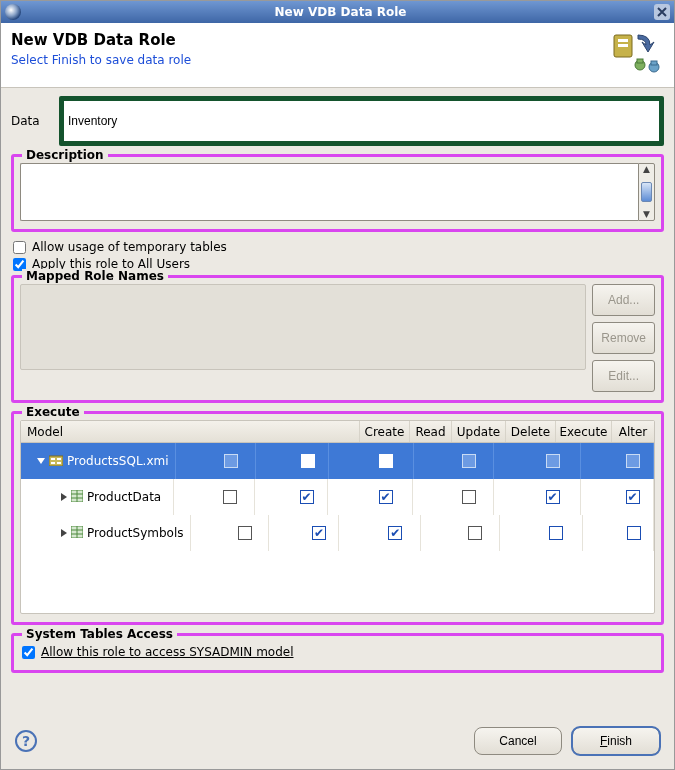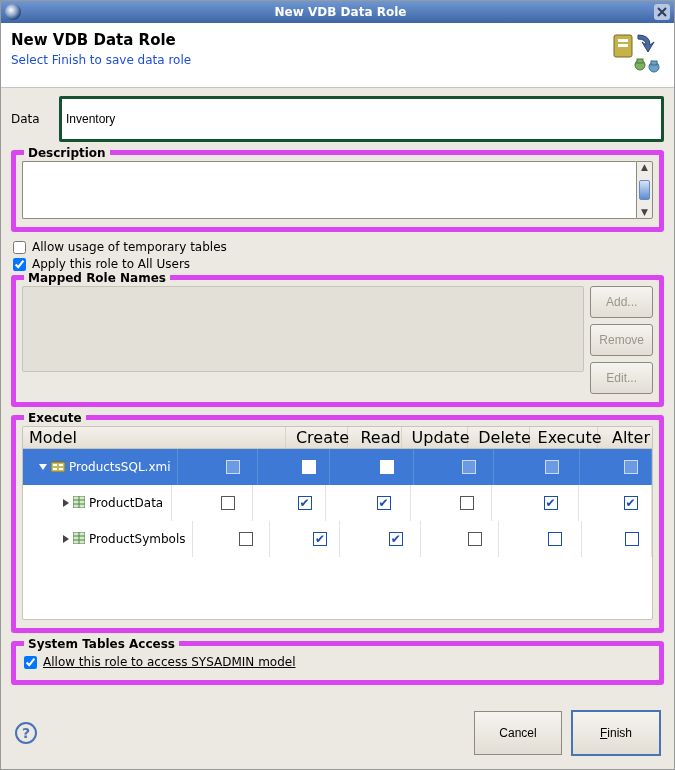--- a/index.html
+++ b/index.html
@@ -22,25 +22,25 @@
   .header-left { flex:1; }
   .header-title { font-size:15px; font-weight:bold; margin-bottom:4px; }
   .header-sub { font-size:12px; color:#1d4ed8; }
   .header-icons { width:54px; height:46px; position:relative; }
   .header-icons svg { position:absolute; }
   
   .content { padding:8px 10px 4px 10px; }
   .field-row { display:flex; align-items:center; margin-bottom:8px; }
   .field-row label { width:48px; }
   .text-input {
-    flex:1; height:22px; border:3px solid #14532d; background:#fff; padding:20px 4px;
+    flex:1; height:22px; border:5px solid #14532d; background:#fff; padding:20px 4px;
     font-size:12px; border-radius:2px;
   }
   
-  .group { border:5px solid #d946ef; border-radius:3px; margin:4px 0 8px 0; padding:6px 6px 8px 6px; position:relative; }
+  .group { border:3px solid #d946ef; border-radius:3px; margin:4px 0 8px 0; padding:6px 6px 8px 6px; position:relative; }
   .group-title { position:absolute; top:-9px; left:8px; background:#ece9e3; padding:0 4px; font-weight:bold; }
   .desc-box {
     display:flex;
   }
   .desc-text {
     flex:1; height:58px; background:#fff; border:1px solid #8e8a80; border-right:none; border-radius:2px 0 0 2px;
   }
   .desc-scroll {
     width:17px; height:58px; border:1px solid #8e8a80; background:#efede7; border-radius:0 2px 2px 0;
     display:flex; flex-direction:column; align-items:center; justify-content:space-between; padding:1px 0;
@@ -55,21 +55,21 @@
   .mapped-btns { display:flex; flex-direction:column; gap:6px; }
   .btn {
     min-width:60px; height:32px; border:1px solid #8e8a80; background:linear-gradient(#f6f4ef,#e2ded5);
     border-radius:3px; font-size:12px; padding:0 8px; cursor:pointer;
   }
   .btn:disabled { color:#9a968c; cursor:default; }
   
   .models-inner { border:1px solid #c8c4bb; background:#fff; border-radius:2px; }
   .models-head {
     display:flex; height:22px; background:linear-gradient(#f4f1eb,#e4e0d6);
-    border-bottom:1px solid #c8c4bb; font-size:16px;gap:12px;
+    border-bottom:1px solid #c8c4bb; font-size:12px;
   }
   .col { border-right:1px solid #d7d3c9; display:flex; align-items:center; padding:0 6px; }
   .col-model { flex:1; }
   .col-perm  { width:50px; justify-content:center; text-align:center; padding:0; }
   .col-read  { width:42px; }
   .col-update{ width:54px; }
   .col-delete{ width:50px;text-align:right; }
   .col-exec  { width:56px; }
   .col-alter { width:42px; border-right:none; }
   .models-rows { height:170px; }
@@ -96,22 +96,22 @@
   .footer {
     position:absolute; bottom:0; left:0; right:0; padding:10px 14px 14px 14px;
     display:flex; align-items:center; background:#ece9e3;
   }
   .help {
     width:22px; height:22px; border:2px solid #4a72b6; border-radius:50%;
     display:flex; align-items:center; justify-content:center; color:#4a72b6; font-weight:bold; font-size:14px;
   }
   .footer .spacer { flex:1; }
   .fbtn {
-    width:88px; height:44px; border:1px solid #8e8a80; background:linear-gradient(#f6f4ef,#e2ded5);
-    border-radius:0; font-size:12px; margin-left:10px;
+    width:88px; height:28px; border:1px solid #8e8a80; background:linear-gradient(#f6f4ef,#e2ded5);
+    border-radius:8px; font-size:12px; margin-left:10px;
   }
   .fbtn.default { outline:2px solid #4a72b6; outline-offset:-1px; }
   .mnemonic { text-decoration:underline; }
   .page { position:relative; height:746px; }
   .sys-group { margin-top:6px;text-decoration:underline; }
 </style>
 </head>
 <body>
 
 <div class="titlebar">

